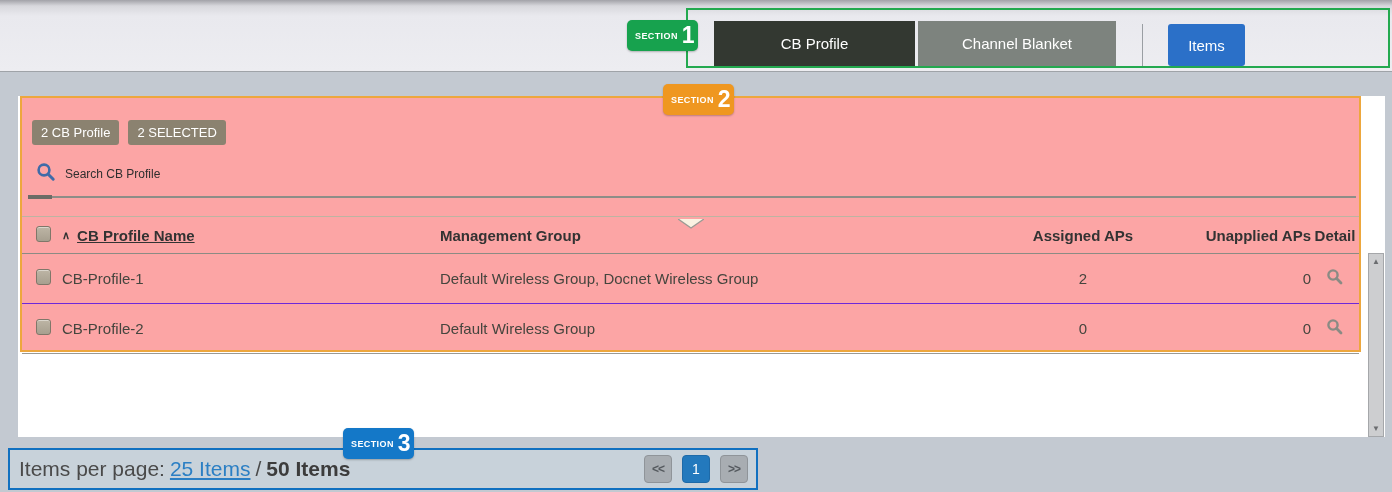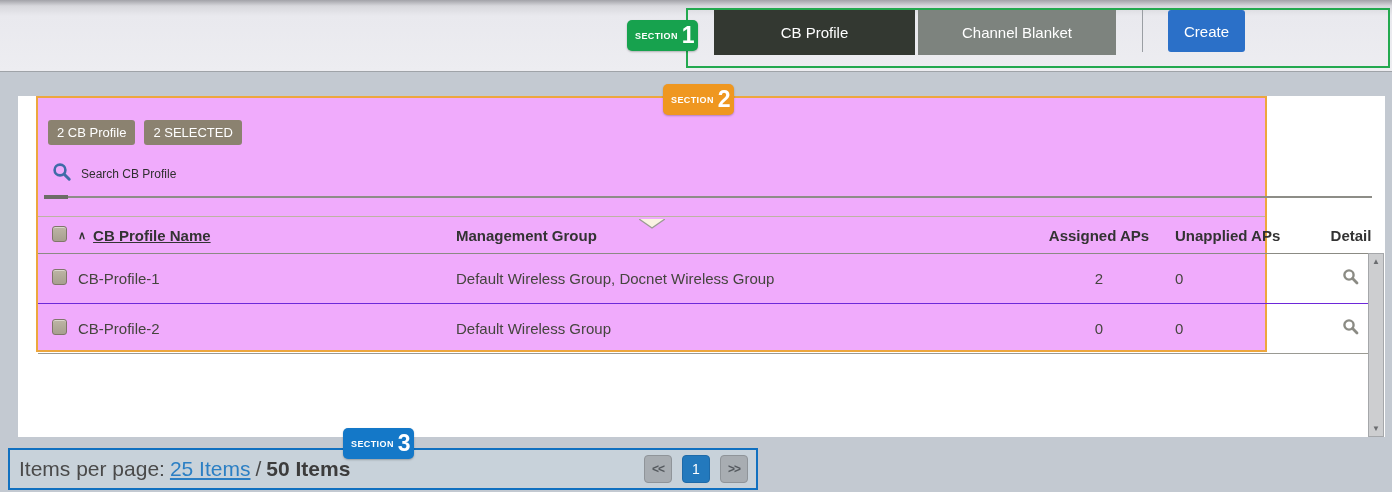--- a/index.html
+++ b/index.html
@@ -14,21 +14,21 @@
 
   
   .topbar {
     position:absolute; left:0; top:0; width:1392px; height:72px;
     background:linear-gradient(#a2a2a8 0px, #d8d8dd 6px, #e9e9ee 16px, #ededf1 100%);
     border-bottom:1px solid #9fa3a8;
   }
   .sec1-box {
     position:absolute; left:686px; top:8px; width:704px; height:60px;
     border:2px solid #23a94f;
-    display:flex; align-items:flex-start;
+    display:flex; align-items:flex-end;
   }
   .tab-btn {
     height:45px; display:flex; align-items:center; justify-content:center;
     color:#fff; font-size:15px; cursor:pointer; border:none;
   }
   .tab-active { width:201px; background:#333831; margin-left:26px; }
   .tab-inactive { width:198px; background:#7d837e; margin-left:3px; }
   .v-divider { width:1px; height:42px; background:#9a9ea3; margin-left:26px; }
   .action-btn {
     height:42px; border:none; border-radius:3px; color:#fff; font-size:15px;
@@ -48,22 +48,22 @@
   .badge-1 { left:627px; top:20px; background:#17a24e; }
   .badge-2 { left:663px; top:84px; background:#ef9720; }
   .badge-3 { left:343px; top:428px; background:#1478c8; }
 
   
   .panel {
     position:absolute; left:18px; top:96px; width:1367px; height:341px;
     background:#ffffff;
   }
   .sec2-box {
-    position:absolute; left:20px; top:96px; width:1231px; height:256px;
-    border:2px solid #eda73d; background:#f0abfc; z-index:5;margin-left:16px;
+    position:absolute; left:20px; top:96px; width:1341px; height:256px;
+    border:2px solid #eda73d; background:#fca5a5; z-index:5;
   }
   .badges-row { position:absolute; left:10px; top:22px; display:flex; gap:9px; }
   .count-badge {
     background:#8b8270; color:#fff; font-size:13px; border-radius:3px;
     padding:5px 9px; line-height:15px;
   }
   .search-row {
     position:absolute; left:14px; top:64px; display:flex; align-items:center; gap:9px;
   }
   .search-input-text { font-size:12px; color:#2f2f2f; }
@@ -81,21 +81,21 @@
 
   
   .tbl-row { display:flex; align-items:center; position:absolute; left:0; width:1337px; }
   .tbl-head { top:119px; height:37px; border-bottom:1px solid #8b8b84; font-weight:bold; font-size:15px; color:#333; }
   .tbl-r1 { top:156px; height:50px; border-bottom:1px solid #6d28d9; }
   .tbl-r2 { top:206px; height:50px; border-bottom:1px solid #9a9a93; }
   .tbl-row .cell-check { width:40px; padding-left:14px; }
   .tbl-row .cell-name  { width:378px; display:flex; align-items:center; }
   .tbl-row .cell-group { flex:1; }
   .tbl-row .cell-assigned  { width:152px; text-align:center; }
-  .tbl-row .cell-unapplied { width:152px; text-align:left; }
+  .tbl-row .cell-unapplied { width:152px; text-align:right; }
   .tbl-row .cell-detail { width:48px; text-align:center; }
   .tbl-r1, .tbl-r2 { font-size:15px; color:#45453e; }
   .sort-caret { font-size:11px; font-weight:bold; color:#333; margin-right:7px; }
   .col-name-label { text-decoration:underline; }
 
   .checkbox {
     width:15px; height:16px; border-radius:3px;
     background:linear-gradient(#bdb5a5,#a79f8f);
     border:1px solid #7f7769;
     box-shadow:inset 0 1px 0 rgba(255,255,255,.45);
@@ -133,21 +133,21 @@
 
 <div class="topbar">
   <div class="sec1-box">
     <div class="tab-btn tab-active">
       <span>CB Profile</span>
     </div>
     <div class="tab-btn tab-inactive">
       <span>Channel Blanket</span>
     </div>
     <div class="v-divider"></div>
-    <button class="action-btn btn-create">Create</button>
+    <button class="action-btn btn-create">Items</button>
   </div>
 </div>
 
 <div class="sec-badge badge-1">
   <span class="sec-word">SECTION</span>
   <span class="sec-num">1</span>
 </div>
 <div class="sec-badge badge-2">
   <span class="sec-word">SECTION</span>
   <span class="sec-num">2</span>

